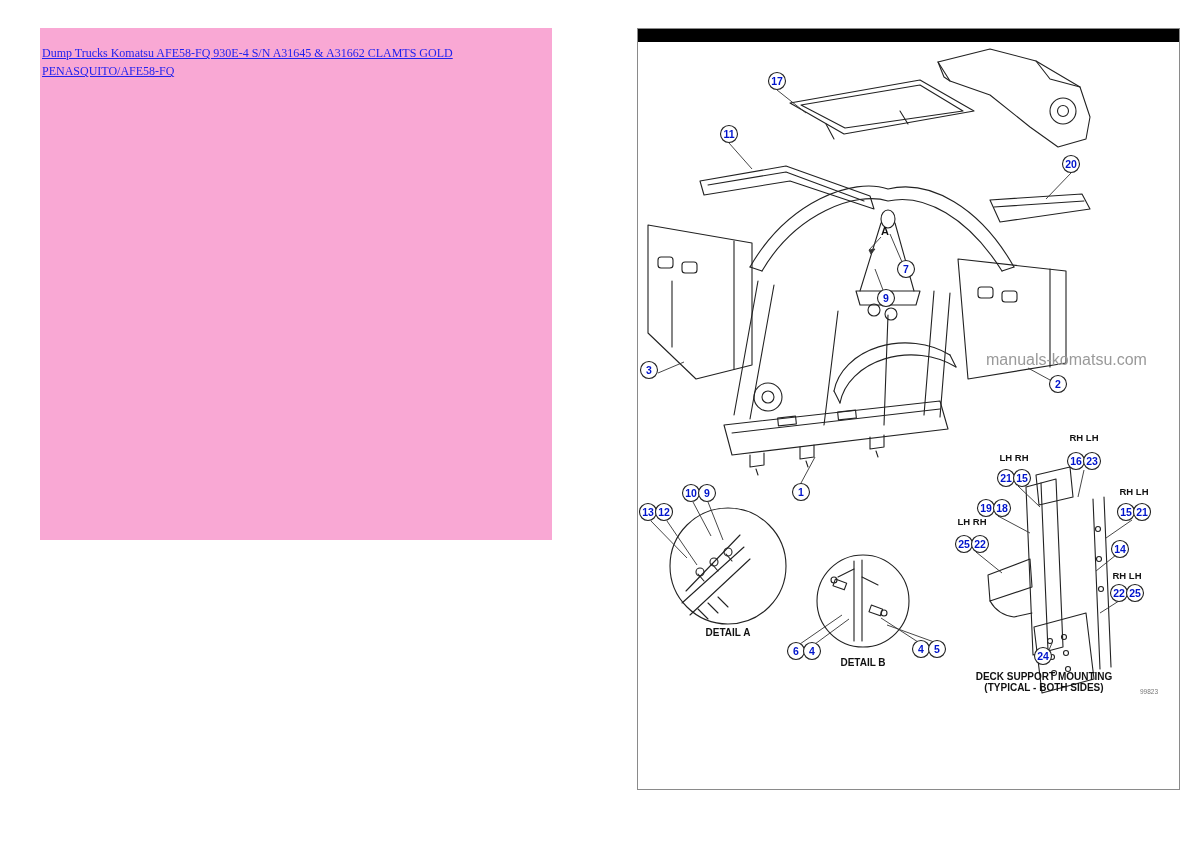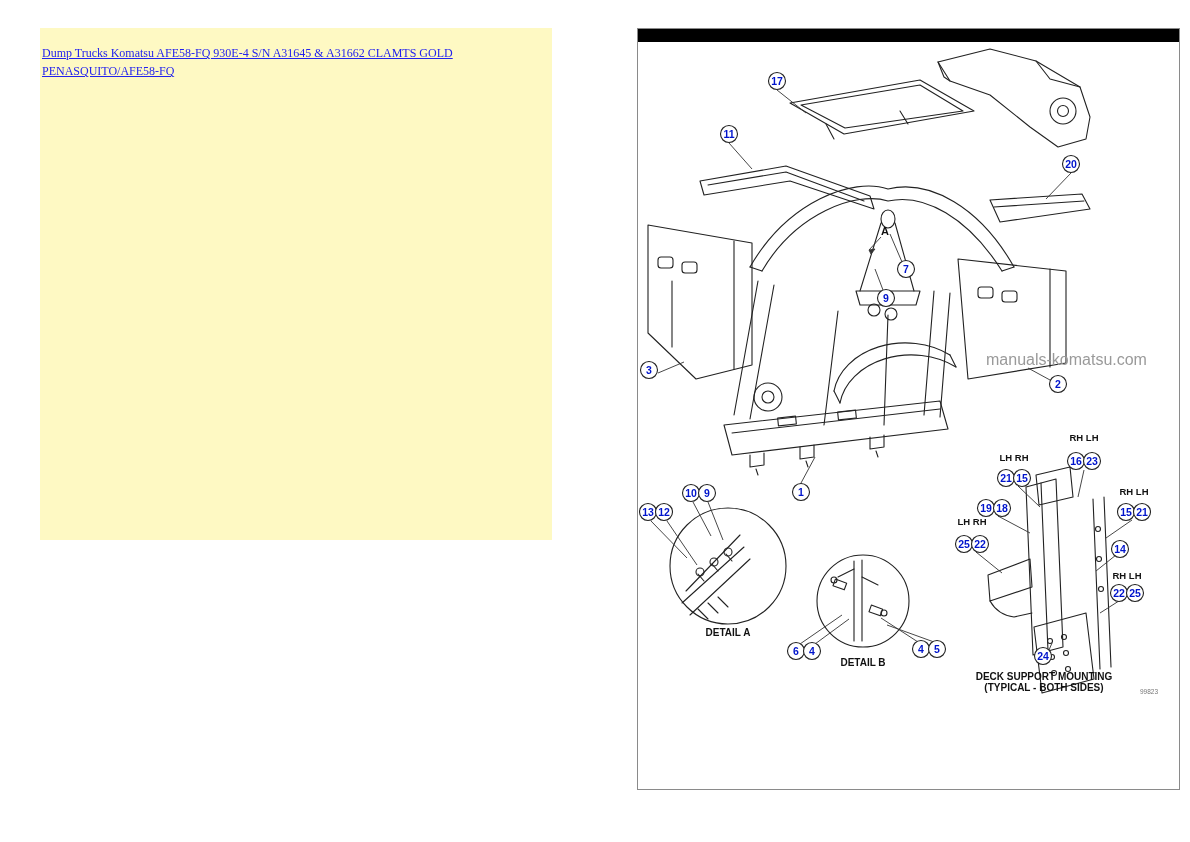--- a/index.html
+++ b/index.html
@@ -1,21 +1,21 @@
 <!DOCTYPE html>
 <html><head>
 <meta charset="utf-8">
 <style>
   * { margin:0; padding:0; box-sizing:border-box; }
   html,body { width:1190px; height:842px; background:#ffffff; font-family:"Liberation Sans", sans-serif; }
   body { position:relative; overflow:hidden; }
 
   .left-panel {
     position:absolute; left:40px; top:28px; width:512px; height:512px;
-    background:#fef9c3; padding:15px 6px 0 2px;
+    background:#f9a8d4; padding:15px 6px 0 2px;
   }
   .left-panel a {
     color:#2222ee; font-family:"Liberation Serif", serif; font-size:12px;
     text-decoration:underline; line-height:1.2; display:inline;
   }
 
   .diagram-panel {
     position:absolute; left:637px; top:28px; width:543px; height:762px;
     background:#ffffff; border:1px solid #8a8a8a;
   }

